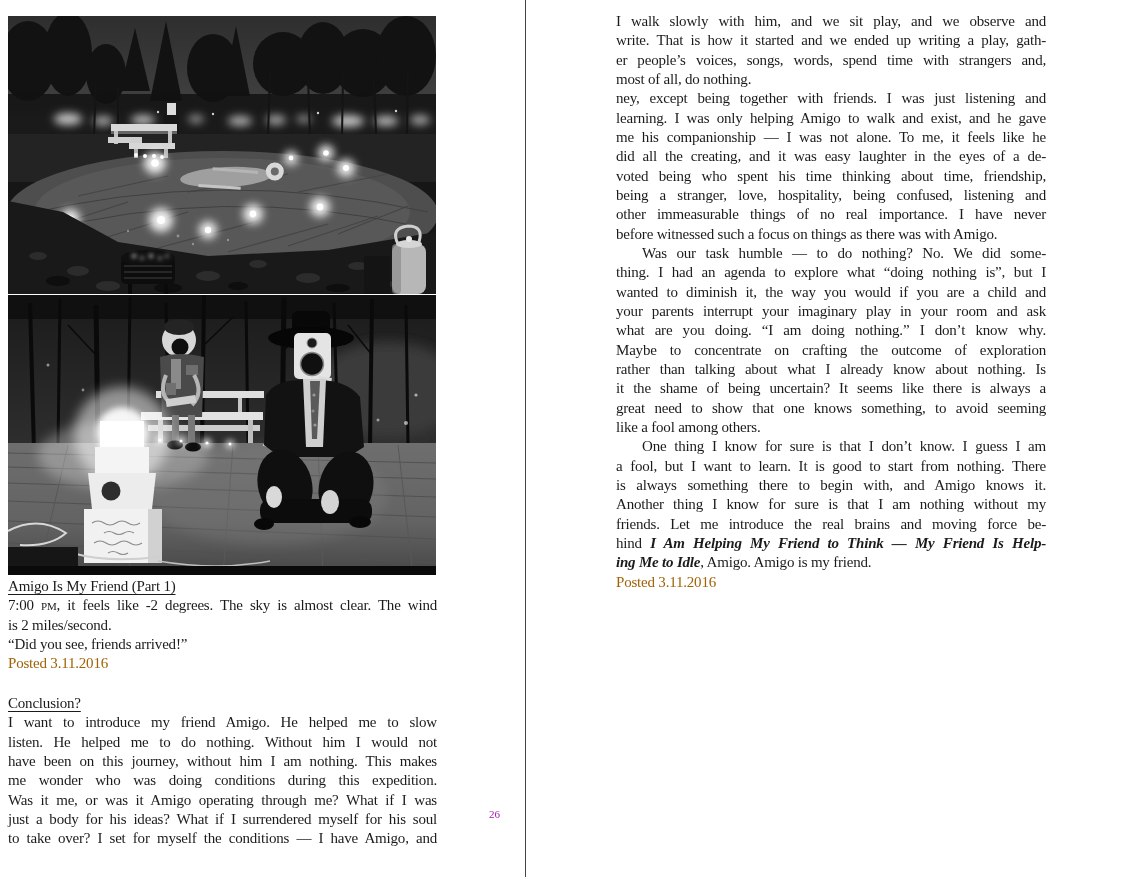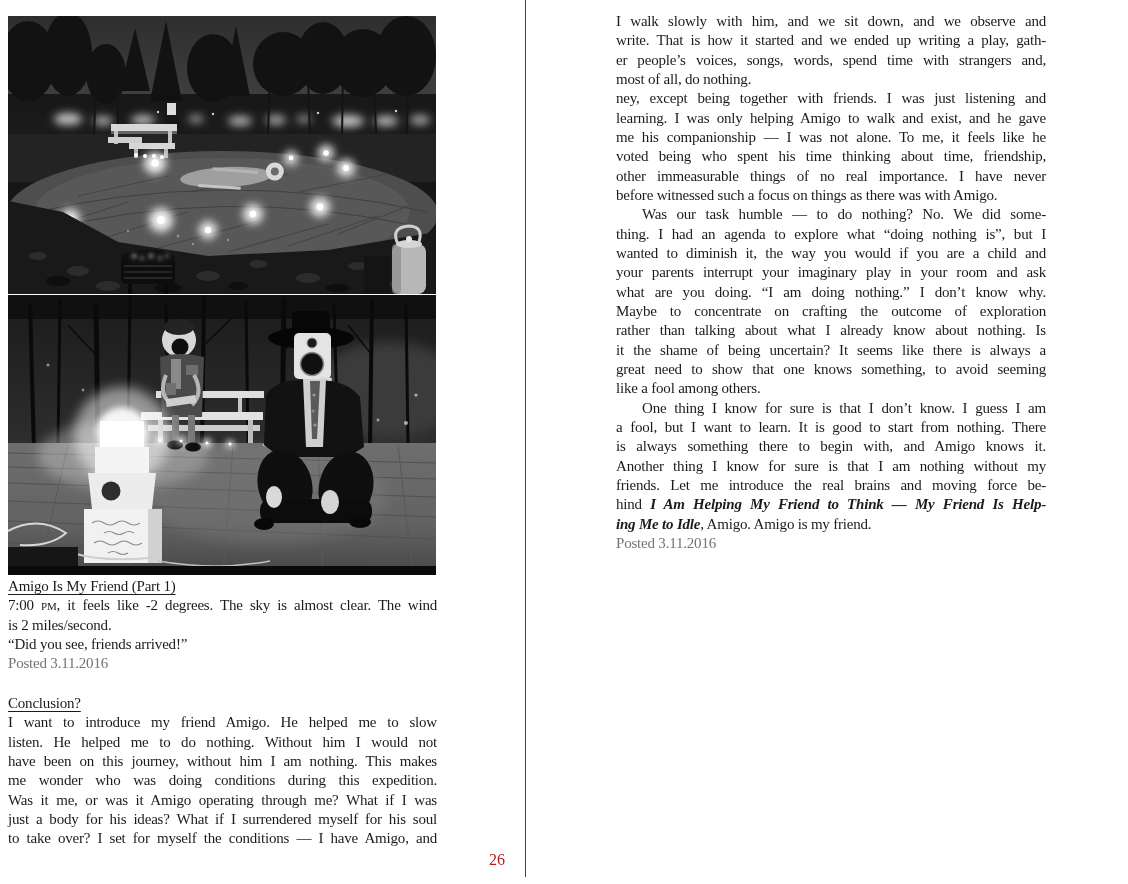--- a/index.html
+++ b/index.html
@@ -16,25 +16,25 @@
   .tcol{position:absolute;font-size:15px;line-height:19.33px;letter-spacing:-0.2px;}
   #cap{left:8px;top:577px;width:429px;}
   #conc{left:8px;top:694px;width:429px;}
   #rcol{left:616px;top:12px;width:430px;}
 
   .ln{min-height:19.33px;}
   .jl{text-align:justify;text-align-last:justify;-moz-text-align-last:justify;}
   .end{text-align:left;font-family:Liberation Serif, serif;}
   .ind{text-indent:26px;}
   .hd{text-decoration:underline;text-underline-offset:3px;text-decoration-thickness:1px;}
-  .muted{color:#737373;}
+  .muted{color:#a16207;}
   .it{font-style:italic;font-weight:600;}
   .sc{font-variant:small-caps;}
 
-  .pnum{position:absolute;top:851px;font-size:16px;letter-spacing:0;color:#b91c1c;}
+  .pnum{position:absolute;top:808px;font-size:11px;letter-spacing:0;color:#a21caf;}
   #pn26{left:489px;}
   #pn27{left:1101px;margin-left:34px;}
   #divider{position:absolute;left:525px;top:0;width:1px;height:877px;background:#454545;}
 </style>
 </head>
 <body>
 
 <div class="photo" id="photo-top">
   <svg viewBox="0 0 428 278" preserveAspectRatio="none">
     <defs>
@@ -404,28 +404,30 @@
   <div class="ln jl" style="">I want to introduce my friend Amigo. He helped me to slow</div>
   <div class="ln jl" style="">listen. He helped me to do nothing. Without him I would not</div>
   <div class="ln jl" style="">have been on this journey, without him I am nothing. This makes</div>
   <div class="ln jl" style="">me wonder who was doing conditions during this expedition.</div>
   <div class="ln jl" style="">Was it me, or was it Amigo operating through me? What if I was</div>
   <div class="ln jl" style="">just a body for his ideas? What if I surrendered myself for his soul</div>
   <div class="ln jl" style="">to take over? I set for myself the conditions — I have Amigo, and</div>
 </div>
 
 <div class="tcol" id="rcol">
-  <div class="ln jl" style="">I walk slowly with him, and we sit down, and we observe and</div>
+  <div class="ln jl" style="">I walk slowly with him, and we sit play, and we observe and</div>
   <div class="ln jl" style="">write. That is how it started and we ended up writing a play, gath-</div>
   <div class="ln jl" style="">er people’s voices, songs, words, spend time with strangers and,</div>
   <div class="ln end" style="">most of all, do nothing.</div>
   <div class="ln jl" style="">ney, except being together with friends. I was just listening and</div>
   <div class="ln jl" style="">learning. I was only helping Amigo to walk and exist, and he gave</div>
   <div class="ln jl" style="">me his companionship — I was not alone. To me, it feels like he</div>
+  <div class="ln jl" style="">did all the creating, and it was easy laughter in the eyes of a de-</div>
   <div class="ln jl" style="">voted being who spent his time thinking about time, friendship,</div>
+  <div class="ln jl" style="">being a stranger, love, hospitality, being confused, listening and</div>
   <div class="ln jl" style="">other immeasurable things of no real importance. I have never</div>
   <div class="ln end" style="">before witnessed such a focus on things as there was with Amigo.</div>
   <div class="ln jl ind" style="">Was our task humble — to do nothing? No. We did some-</div>
   <div class="ln jl" style="">thing. I had an agenda to explore what “doing nothing is”, but I</div>
   <div class="ln jl" style="">wanted to diminish it, the way you would if you are a child and</div>
   <div class="ln jl" style="">your parents interrupt your imaginary play in your room and ask</div>
   <div class="ln jl" style="">what are you doing. “I am doing nothing.” I don’t know why.</div>
   <div class="ln jl" style="">Maybe to concentrate on crafting the outcome of exploration</div>
   <div class="ln jl" style="">rather than talking about what I already know about nothing. Is</div>
   <div class="ln jl" style="">it the shame of being uncertain? It seems like there is always a</div>

